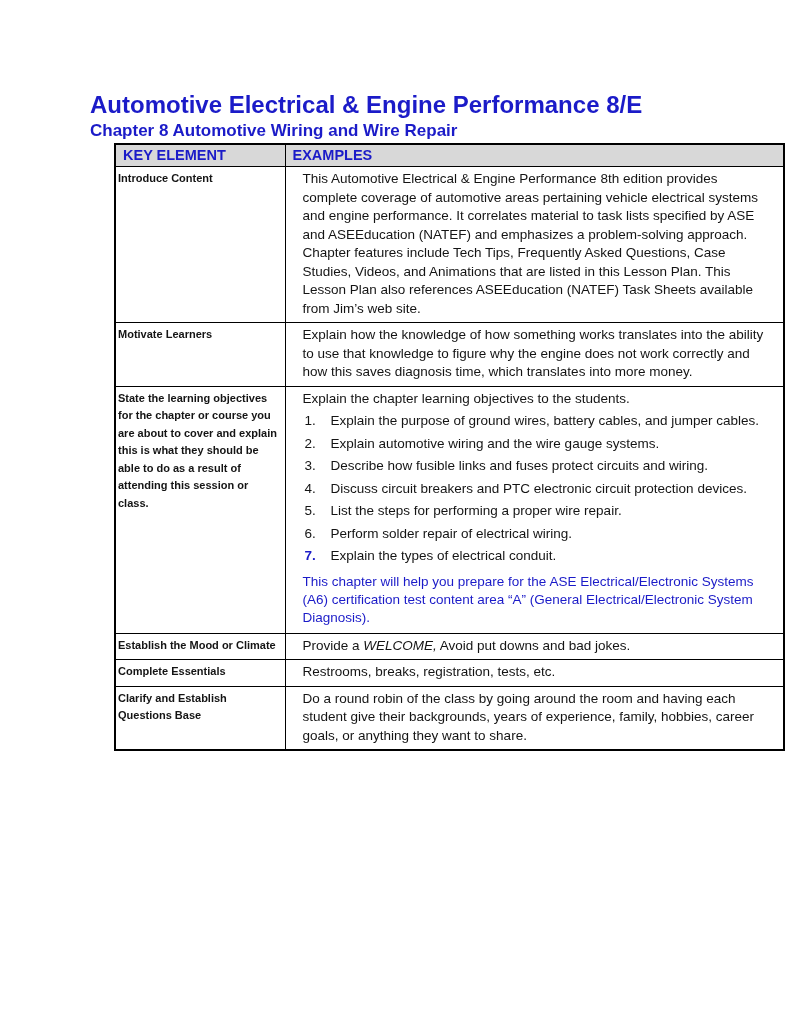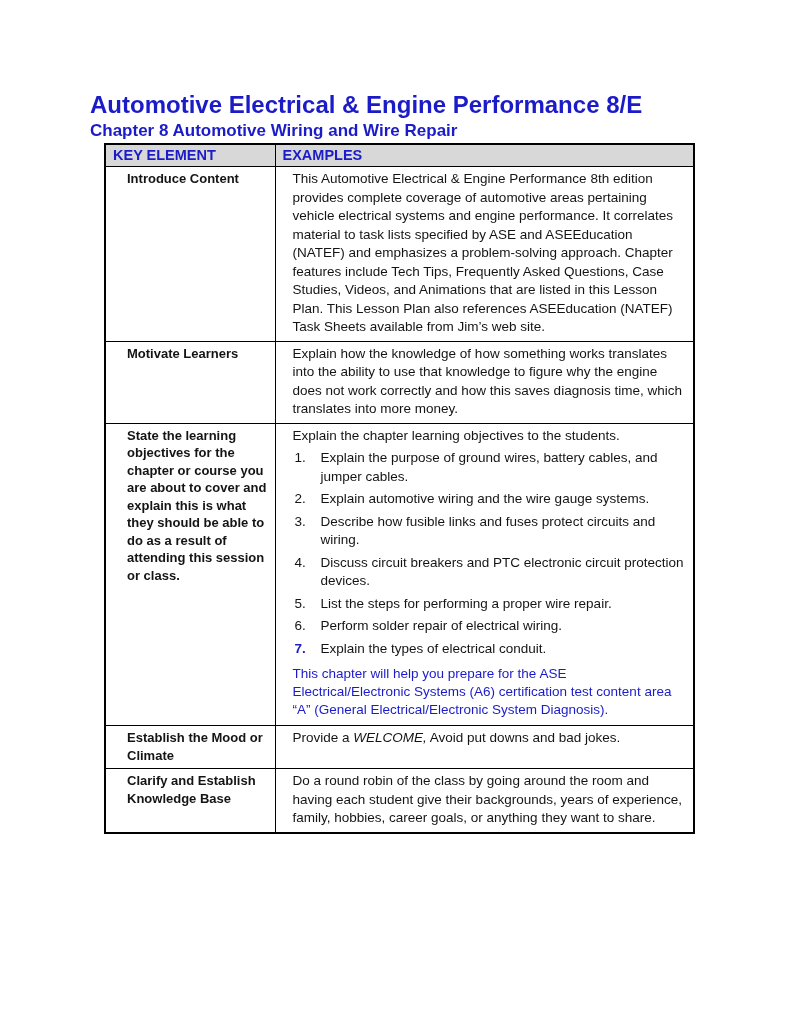--- a/index.html
+++ b/index.html
@@ -20,32 +20,32 @@
     margin:0 0 3px 0;font-size:24px;line-height:25px;font-weight:bold;color:var(--blue);
   }
   .doc-subtitle{
     margin:0 0 2px 0;font-size:17px;line-height:21px;font-weight:bold;color:var(--blue);
   }
   .doc-section{
     margin:0 0 3px 0;font-size:17px;line-height:20px;font-weight:bold;color:var(--blue);
     text-decoration:underline;
   }
   table.lesson{
-    border-collapse:collapse;table-layout:fixed;width:591px;margin-left:14px;
+    border-collapse:collapse;table-layout:fixed;width:671px;margin-left:24px;
     border:2px solid var(--line);
   }
   table.lesson th, table.lesson td{
     border:1px solid var(--line);vertical-align:top;
   }
   table.lesson th{
     background:var(--header-bg);color:var(--blue);font-size:14.5px;line-height:18px;
     text-align:left;font-weight:bold;padding:1px 6px 2px 7px;
   }
   td.key-cell{
-    font-weight:bold;font-size:13px;line-height:17.5px;padding:3px 6px 4px 21px;
+    font-weight:bold;font-size:11px;line-height:17.5px;padding:3px 6px 4px 2px;
   }
   td.example-cell{
     font-size:13.5px;line-height:18.5px;padding:3px 8px 4px 17px;
   }
   .cell-p{margin:0;}
   .list-item{display:flex;margin:4px 0 0 2px;}
   .list-num{flex:none;width:26px;}
   .list-num.blue{color:var(--blue);font-weight:bold;}
   .list-text{flex:1;}
   .note-p{
@@ -119,20 +119,26 @@
             <p class="note-p">This chapter will help you prepare for the ASE Electrical/Electronic Systems (A6) certification test content area “A” (General Electrical/Electronic System Diagnosis).</p>
           </td>
         </tr>
         <tr>
           <td class="key-cell">Establish the Mood or Climate</td>
           <td class="example-cell">
             <p class="cell-p"><span>Provide a </span><span class="italic">WELCOME,</span><span> Avoid put downs and bad jokes.</span></p>
           </td>
         </tr>
         <tr>
-          <td class="key-cell">Clarify and Establish Knowledge Base</td>
+          <td class="key-cell">Complete Essentials</td>
+          <td class="example-cell">
+            <p class="cell-p">Restrooms, breaks, registration, tests, etc.</p>
+          </td>
+        </tr>
+        <tr>
+          <td class="key-cell">Clarify and Establish Questions Base</td>
           <td class="example-cell">
             <p class="cell-p">Do a round robin of the class by going around the room and having each student give their backgrounds, years of experience, family, hobbies, career goals, or anything they want to share.</p>
           </td>
         </tr>
       </tbody>
   </table>
 </div>
 
 </body></html>

